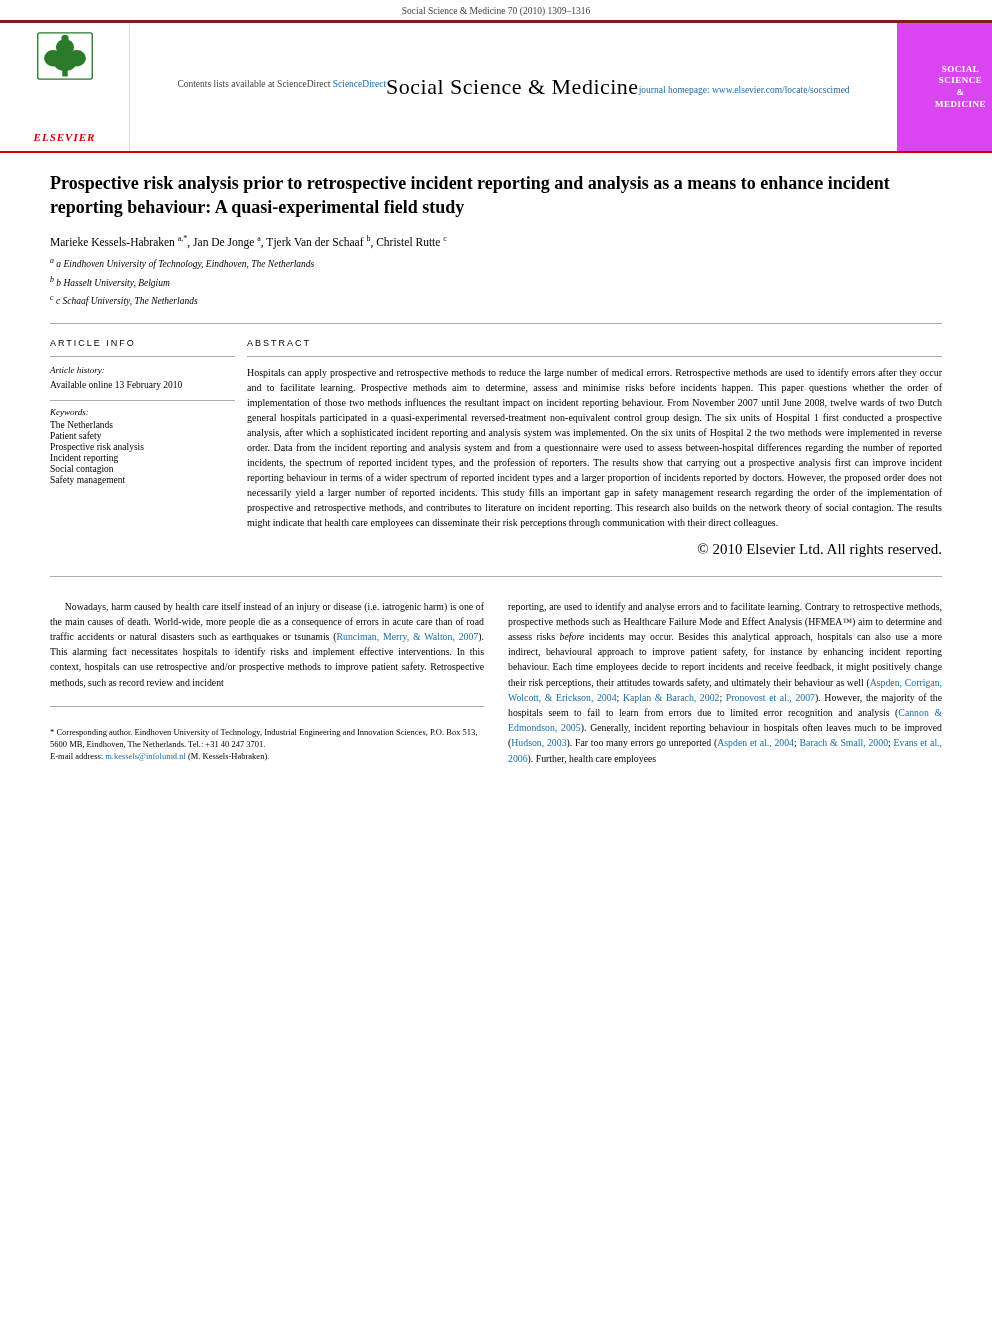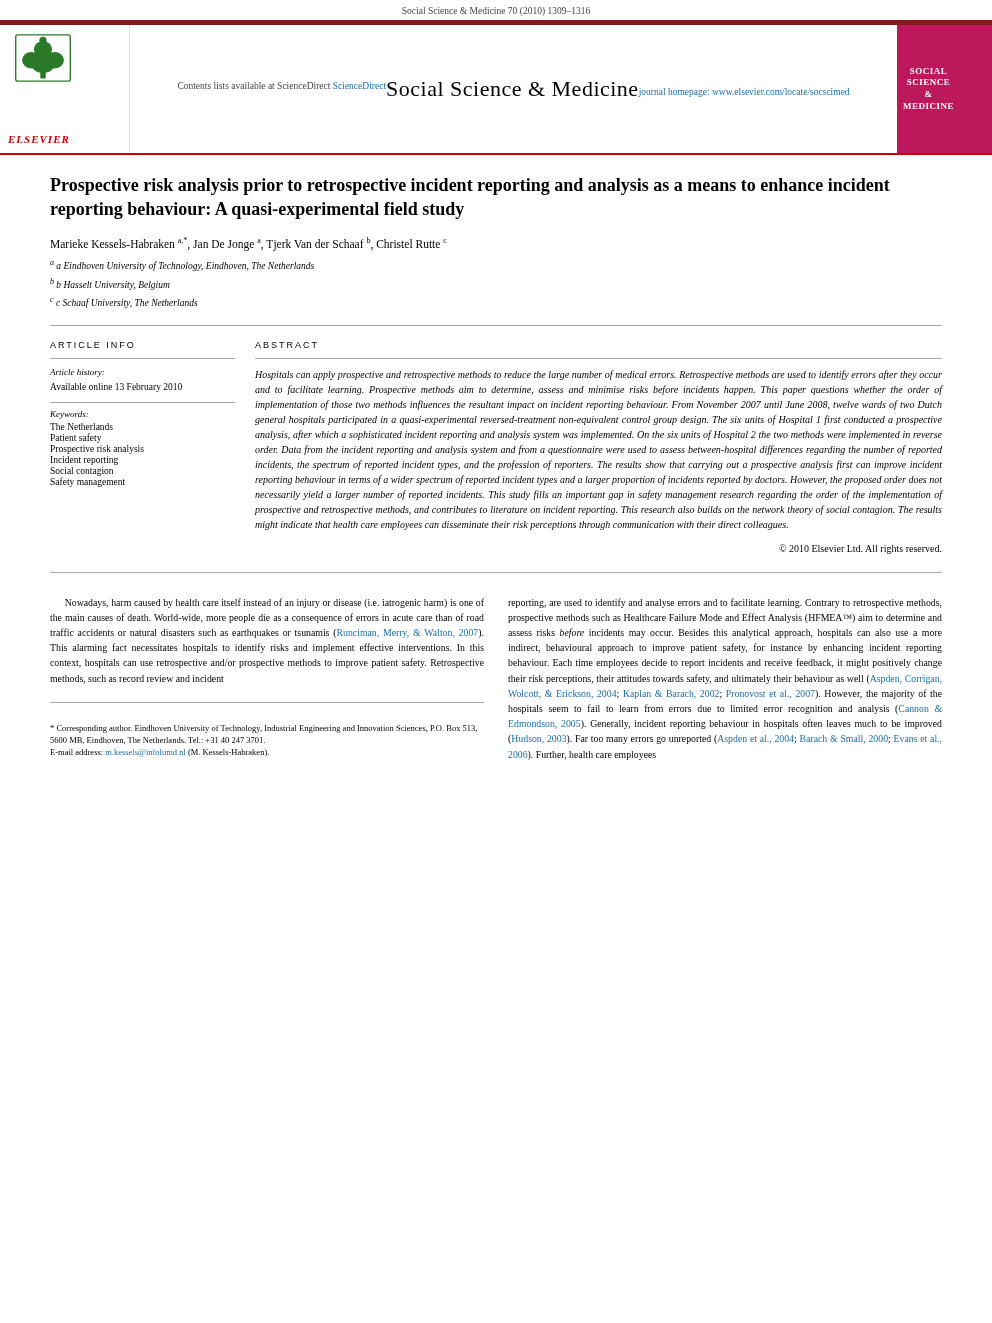--- a/index.html
+++ b/index.html
@@ -16,35 +16,35 @@
       min-height: 1323px;
       padding: 0;
       position: relative;
     }
     
     .top-bar {
       text-align: center;
       font-size: 9.5px;
       color: #444;
       padding: 6px 0 4px 0;
-      border-bottom: 5px solid #7f1d1d;
+      border-bottom: 3px solid #7f1d1d;
     }
     
     .journal-header {
       display: flex;
       align-items: stretch;
       border-bottom: 2px solid #c00;
       min-height: 90px;
     }
     .elsevier-logo-box {
       width: 130px;
       background: #fff;
       display: flex;
       flex-direction: column;
-      align-items: flex-start;
+      align-items: center;
       justify-content: center;
       border-right: 1px solid #ddd;
       padding: 8px;
       gap: 47px;
     }
     .elsevier-tree {
       width: 70px;
       height: 50px;
     }
     .elsevier-text {
@@ -78,24 +78,24 @@
     .journal-homepage {
       font-size: 9.5px;
       color: #444;
       margin-top: 6px;
     }
     .journal-homepage span {
       color: #1a6ca8;
     }
     .ssm-logo-box {
       width: 95px;
-      background: #be185d;
+      background: #d946ef;
       display: flex;
       flex-direction: column;
-      align-items: flex-start;
+      align-items: flex-end;
       justify-content: center;
       color: #fff;
       padding: 6px;
     }
     .ssm-logo-text {
       font-size: 9px;
       font-weight: bold;
       text-align: center;
       line-height: 1.3;
       letter-spacing: 0.5px;
@@ -129,21 +129,21 @@
     .affil-line {
       margin-bottom: 2px;
     }
     .divider {
       border: none;
       border-top: 1px solid #aaa;
       margin: 14px 0;
     }
     .two-col {
       display: flex;
-      gap: 20px;
+      gap: 12px;
       margin-top: 10px;
       justify-content: space-between;
     }
     .left-col {
       width: 185px;
       flex-shrink: 0;
     }
     .right-col {
       flex: 1;
     }
@@ -179,25 +179,24 @@
       margin-bottom: 1px;
     }
     .abstract-text {
       font-size: 10px;
       line-height: 1.5;
       text-align: justify;
       color: #000;
     }
     .abstract-text p {
       margin-bottom: 11px;
-      font-style: italic;
     }
     .copyright-line {
       text-align: right;
-      font-size: 10px;
+      font-size: 15px;
       margin-top: 8px;
     }
     
     .intro-section {
       margin-top: 22px;
     }
     .section-title {
       font-size: 12px;
       font-weight: bold;
       font-style: italic;

